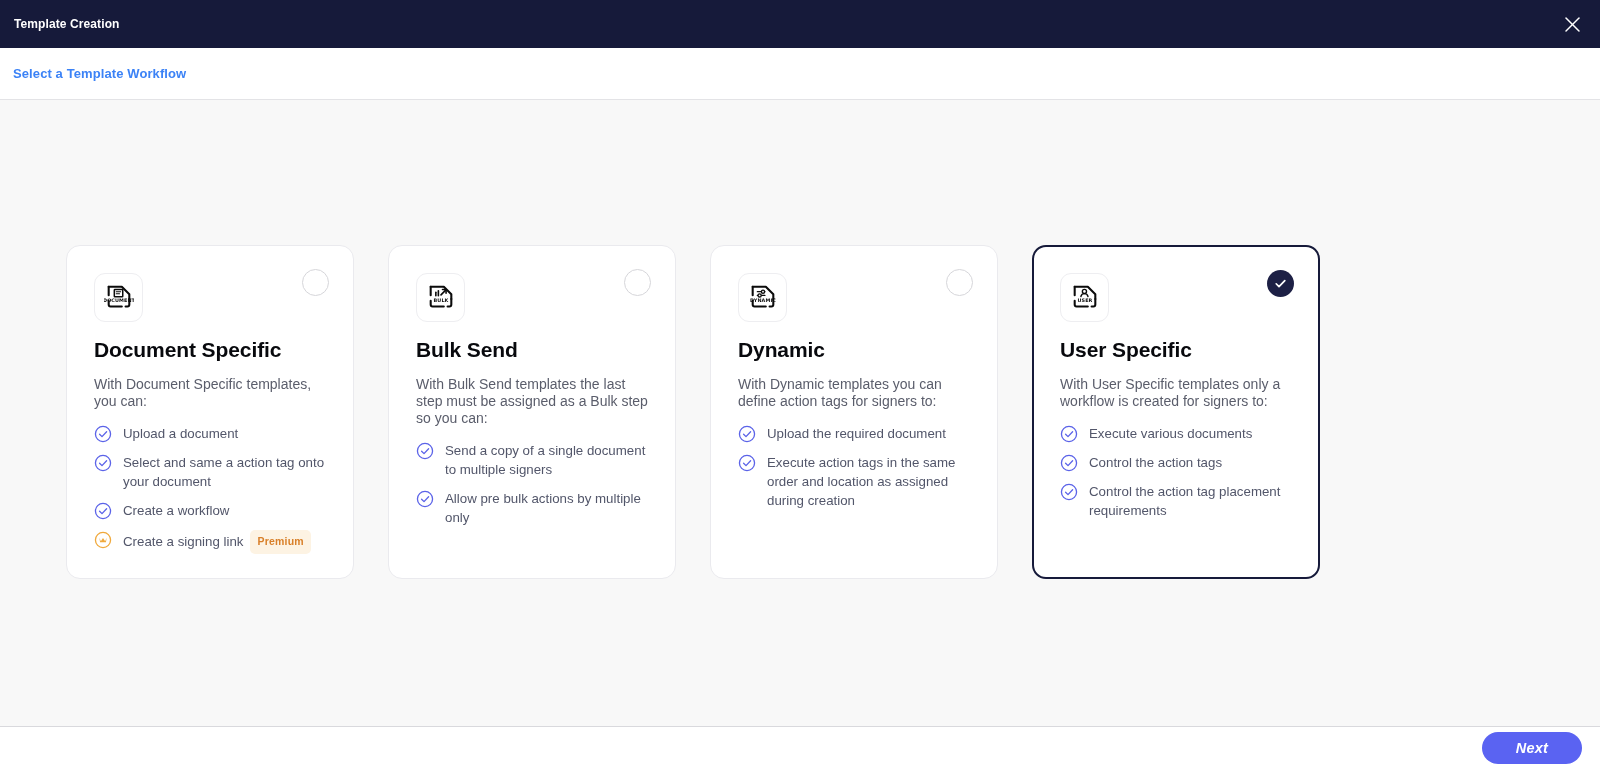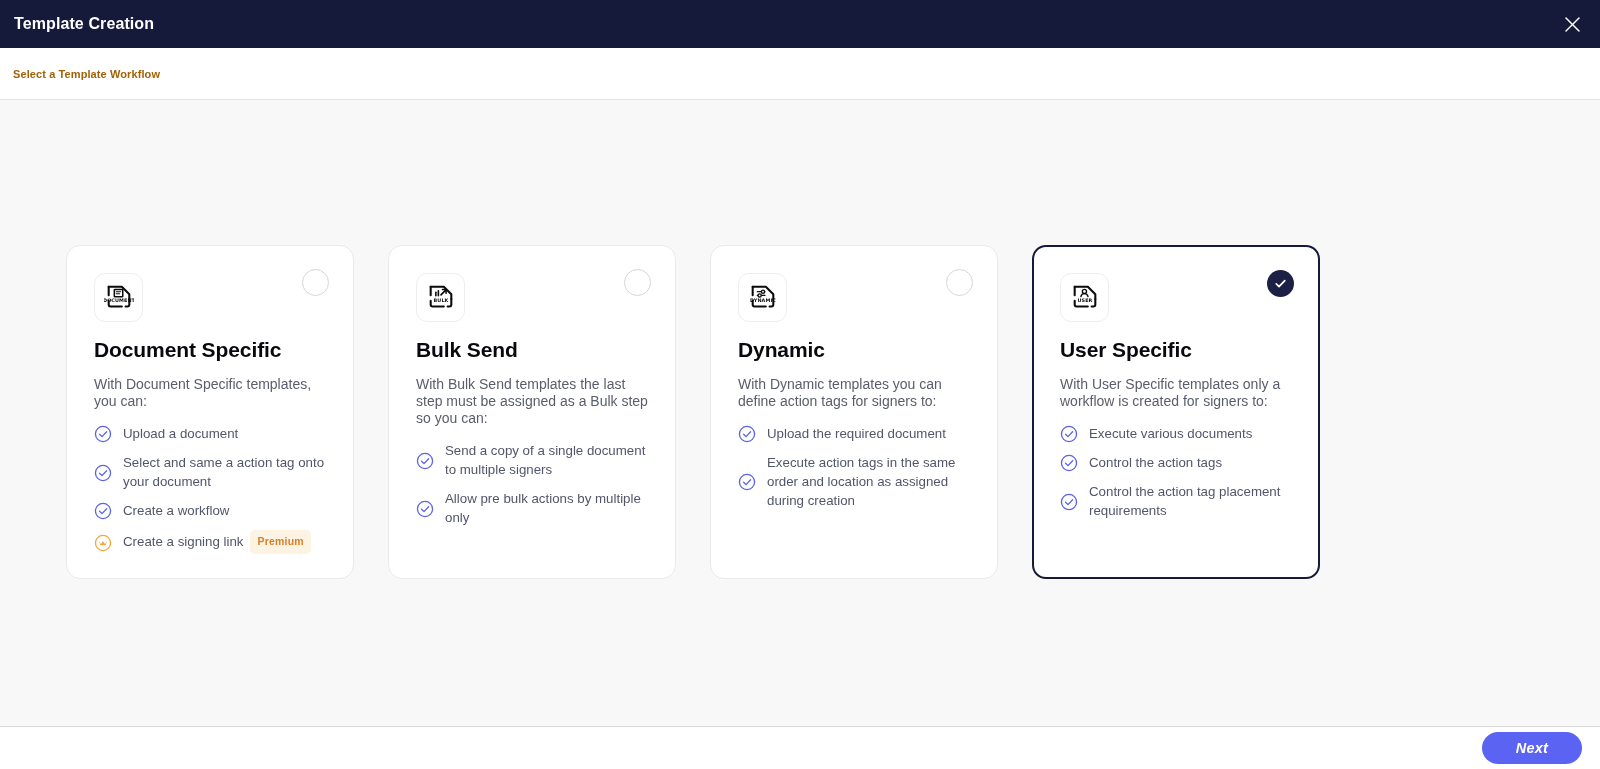--- a/index.html
+++ b/index.html
@@ -15,21 +15,21 @@
   
   .titlebar {
     height: 48px; flex: 0 0 48px;
     background: #161a3a;
     display: flex; align-items: center;
     padding: 0 20px 0 14px;
     position: relative;
   }
   .titlebar-title {
     color: #ffffff;
-    font-size: 16px;
+    font-size: 12px;
     font-weight: bold;
     letter-spacing: .1px;
   }
   .close-btn {
     position: absolute; right: 14px; top: 50%;
     transform: translateY(-50%);
     width: 28px; height: 28px;
     display: flex; align-items: center; justify-content: center;
     cursor: pointer;
   }
@@ -37,23 +37,23 @@
 
   
   .subheader {
     height: 52px; flex: 0 0 52px;
     background: #ffffff;
     border-bottom: 1px solid #e3e3e6;
     display: flex; align-items: center;
     padding-left: 13px;
   }
   .subheader-title {
-    font-size: 11px;
-    font-weight: bold;
-    color: #a16207;
+    font-size: 13px;
+    font-weight: bold;
+    color: #3b82f6;
     letter-spacing: .1px;
   }
 
   
   .canvas {
     flex: 1 1 auto;
     background: #f8f8f8;
     border-bottom: 1px solid #d9d9dd;
     position: relative;
   }
@@ -121,21 +121,21 @@
     color: #5a5d6b;
   }
   .feature-list {
     margin-top: 14px;
     list-style: none;
     display: flex; flex-direction: column;
     gap: 10px;
   }
   .feature-item {
     display: flex;
-    align-items: center;
+    align-items: flex-start;
     gap: 11px;
   }
   .feature-icon { flex: 0 0 18px; margin-top: 1px; }
   .feature-icon svg { display: block; }
   .feature-text {
     font-size: 13.3px;
     line-height: 19px;
     color: #52566a;
   }
   .badge-premium {

